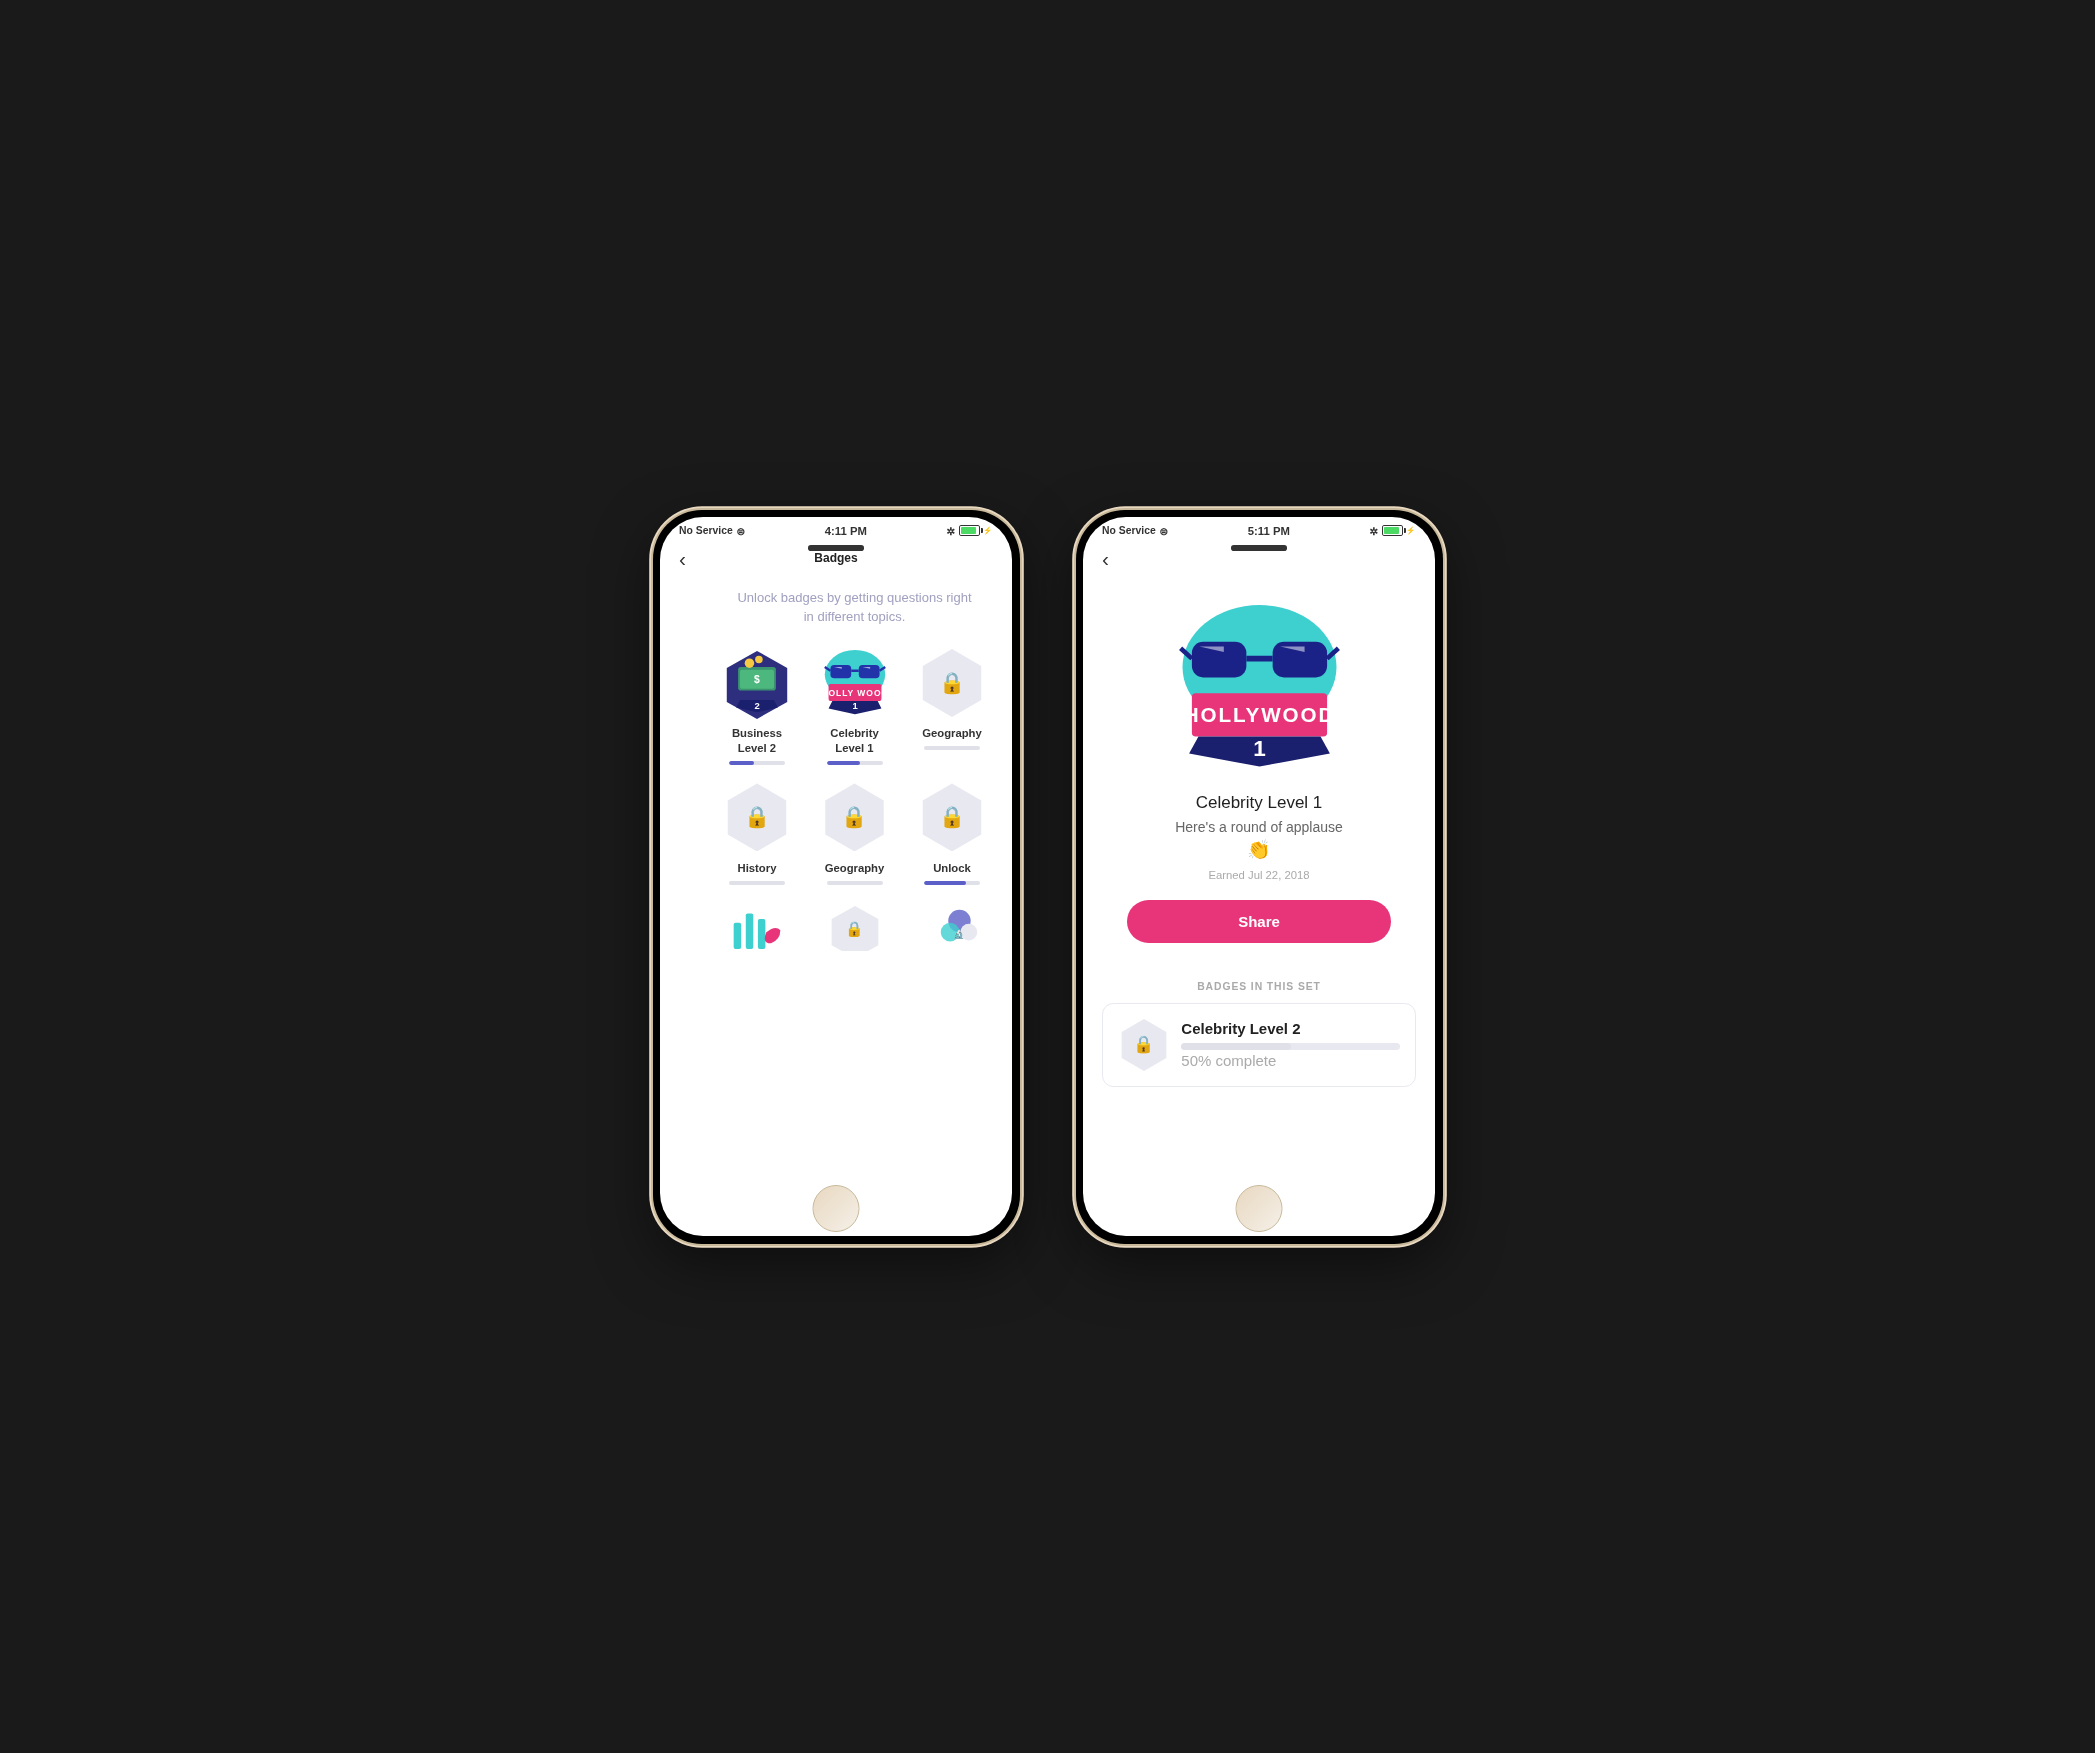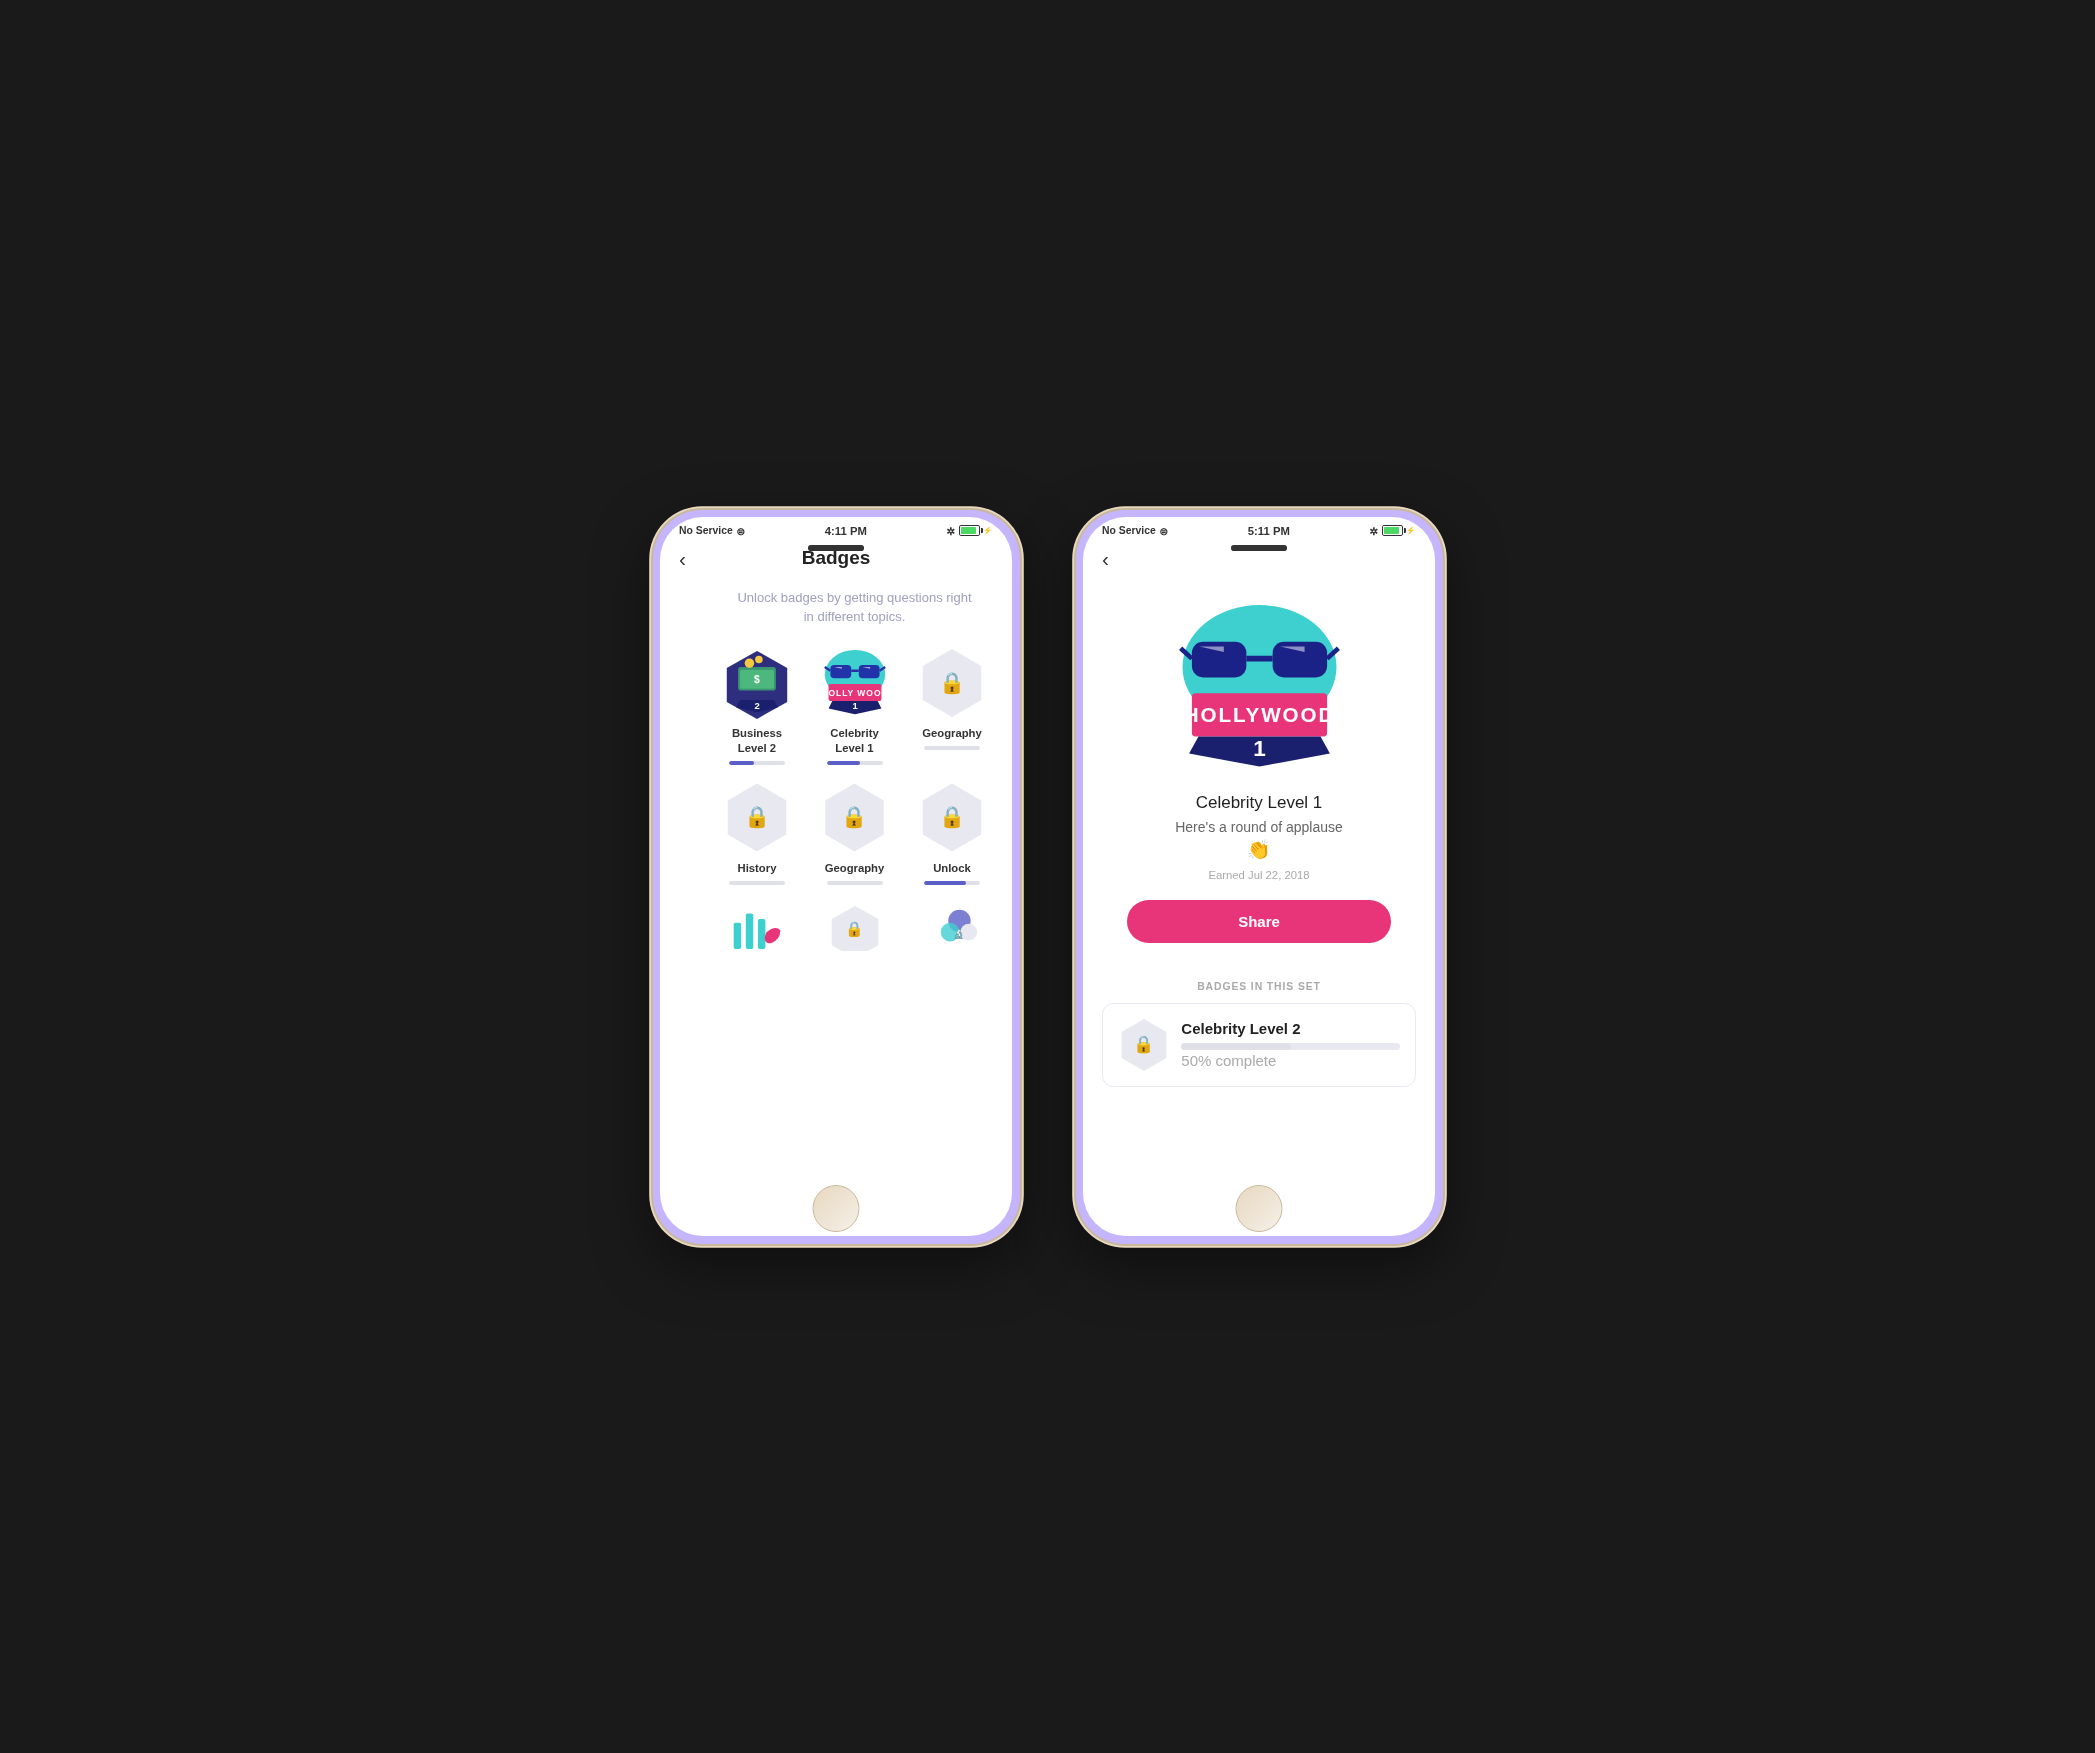--- a/index.html
+++ b/index.html
@@ -11,21 +11,21 @@
       min-height: 100vh;
       gap: 56px;
       padding: 38px;
       font-family: -apple-system, BlinkMacSystemFont, 'Helvetica Neue', sans-serif;
     }
 
     
     .phone {
       width: 367px;
       height: 734px;
-      background: #c4b5fd;
+      background: #000000;
       border-radius: 49px;
       box-shadow:
         0 0 0 1.9px #c8b89a,
         0 0 0 3.8px #e8d8c0,
         0 19px 56px rgba(0,0,0,0.5);
       position: relative;
       overflow: hidden;
       display: flex;
       flex-direction: column;
     }
@@ -123,21 +123,21 @@
       color: #333;
       cursor: pointer;
       font-weight: 300;
       line-height: 1;
     }
 
     .nav-title {
       position: absolute;
       left: 50%;
       transform: translateX(-50%);
-      font-size: 19px;
+      font-size: 12px;
       font-weight: 600;
       color: #222;
     }
 
     
     .badges-subtitle {
       text-align: center;
       color: #a0a0c0;
       font-size: 13px;
       line-height: 1.5;

